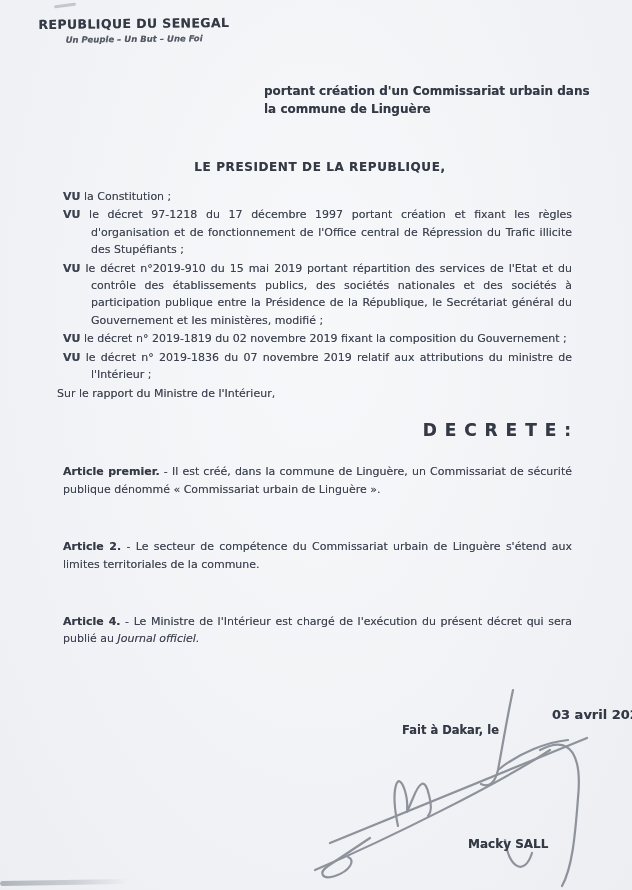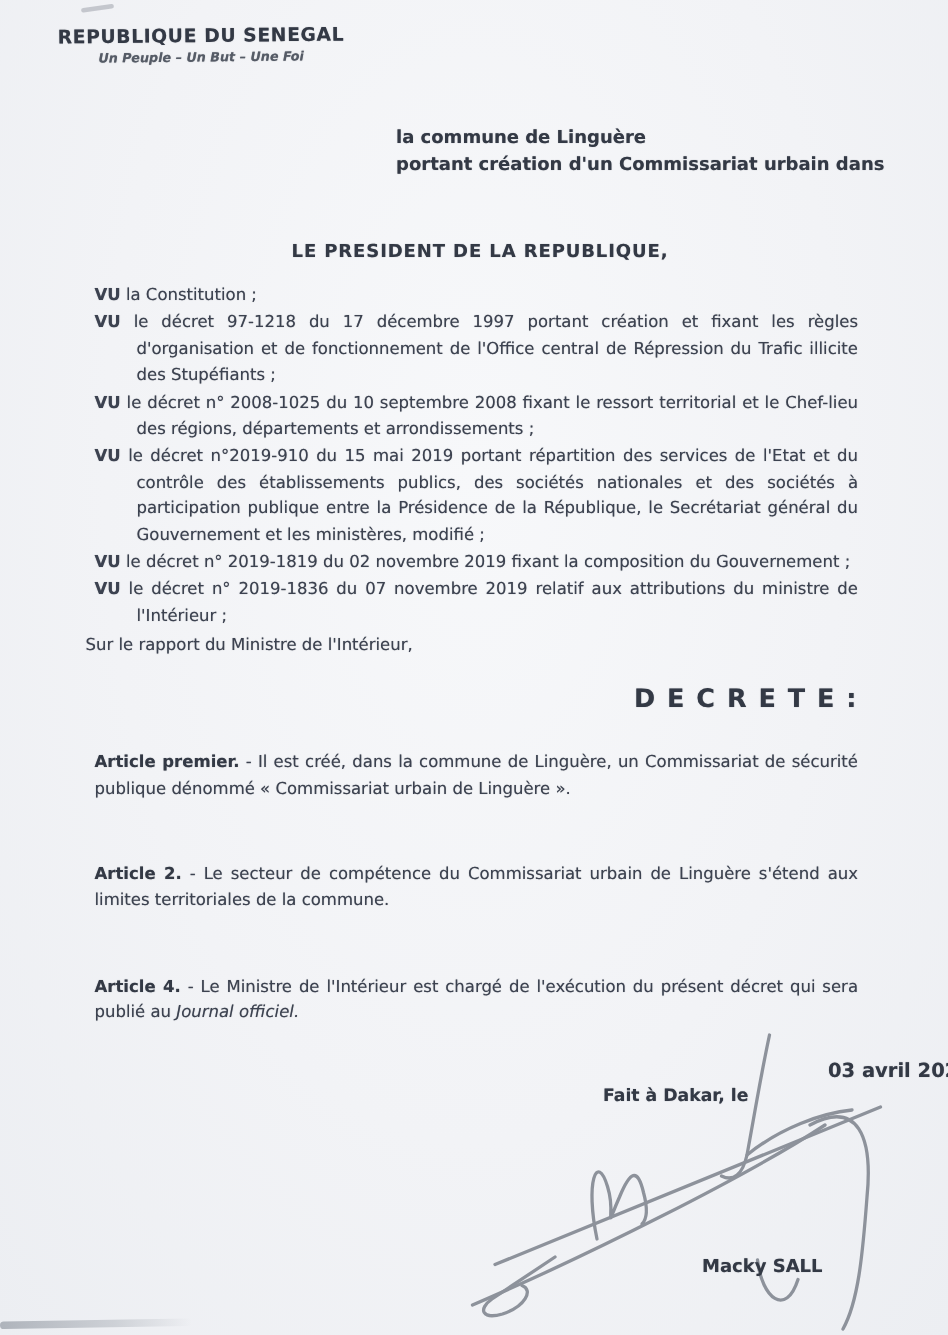--- a/index.html
+++ b/index.html
@@ -78,30 +78,29 @@
 <div class="page ink">
 
   <div class="artifact-top"></div>
 
   <div class="letterhead">
     <div class="country">REPUBLIQUE DU SENEGAL</div>
     <div class="motto">Un Peuple – Un But – Une Foi</div>
   </div>
 
   <div class="title-block">
+    <div>portant création d'un Commissariat urbain dans</div>
     <div>la commune de Linguère</div>
-    <div>portant création d'un Commissariat urbain dans</div>
   </div>
 
   <div class="president-heading">LE PRESIDENT DE LA REPUBLIQUE,</div>
 
   <div class="body-col">
     <p class="visa"><span class="kw">VU</span> <span>la Constitution ;</span></p>
     <p class="visa"><span class="kw">VU</span> <span>le décret 97-1218 du 17 décembre 1997 portant création et fixant les règles d'organisation et de fonctionnement de l'Office central de Répression du Trafic illicite des Stupéfiants ;</span></p>
-    <p class="visa"><span class="kw">VU</span> <span>le décret n° 2008-1025 du 10 septembre 2008 fixant le ressort territorial et le Chef-lieu des régions, départements et arrondissements ;</span></p>
     <p class="visa"><span class="kw">VU</span> <span>le décret n°2019-910 du 15 mai 2019 portant répartition des services de l'Etat et du contrôle des établissements publics, des sociétés nationales et des sociétés à participation publique entre la Présidence de la République, le Secrétariat général du Gouvernement et les ministères, modifié ;</span></p>
     <p class="visa"><span class="kw">VU</span> <span>le décret n° 2019-1819 du 02 novembre 2019 fixant la composition du Gouvernement ;</span></p>
     <p class="visa"><span class="kw">VU</span> <span>le décret n° 2019-1836 du 07 novembre 2019 relatif aux attributions du ministre de l'Intérieur ;</span></p>
     <p class="visa report-line">Sur le rapport du Ministre de l'Intérieur,</p>
 
     <div class="decrete-heading">D E C R E T E :</div>
 
     <p class="article art1"><b>Article premier.</b> <span>- Il est créé, dans la commune de Linguère, un Commissariat de sécurité publique dénommé « Commissariat urbain de Linguère ».</span></p>
     <p class="article art2"><b>Article 2.</b> <span>- Le secteur de compétence du Commissariat urbain de Linguère s'étend aux limites territoriales de la commune.</span></p>
     <p class="article art4"><b>Article 4.</b> <span>- Le Ministre de l'Intérieur est chargé de l'exécution du présent décret qui sera publié au </span><span class="it">Journal officiel.</span></p>

